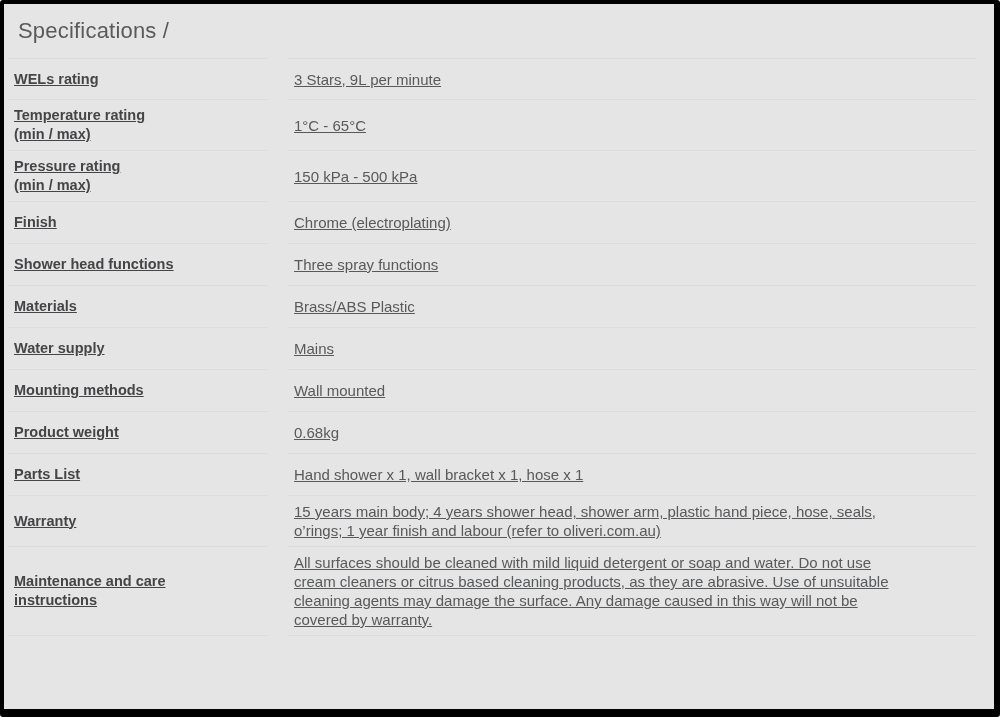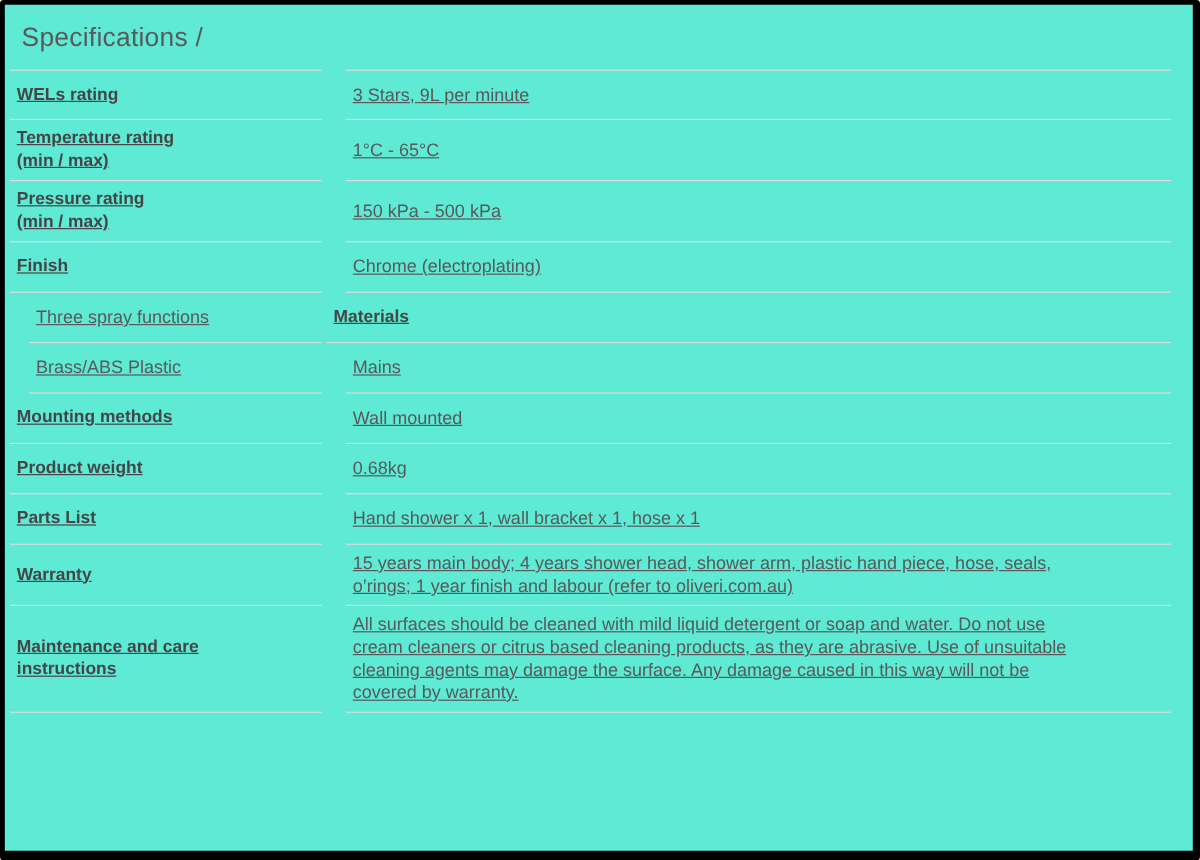--- a/index.html
+++ b/index.html
@@ -9,21 +9,21 @@
     background: #ffffff;
     font-family: "Liberation Sans", "DejaVu Sans", sans-serif;
   }
   .page-frame {
     width: 1000px;
     height: 717px;
     border-style: solid;
     border-color: #000000;
     border-width: 4px 6px 8px 4px;
     border-radius: 3px;
-    background: #5eead4;
+    background: #e5e5e5;
     padding: 6px 18px 0 4px;
     overflow: hidden;
   }
   .page-title {
     font-size: 22px;
     font-weight: 400;
     color: #595a5c;
     padding: 8px 6px 14px 10px;
     letter-spacing: 0.2px;
   }
@@ -71,25 +71,27 @@
 (min / max)</div>
     <div class="cell spec-value">1°C - 65°C</div>
 
     <div class="cell spec-label">Pressure rating
 (min / max)</div>
     <div class="cell spec-value">150 kPa - 500 kPa</div>
 
     <div class="cell spec-label">Finish</div>
     <div class="cell spec-value">Chrome (electroplating)</div>
 
+    <div class="cell spec-label">Shower head functions</div>
     <div class="cell spec-value">Three spray functions</div>
 
     <div class="cell spec-label">Materials</div>
     <div class="cell spec-value">Brass/ABS Plastic</div>
 
+    <div class="cell spec-label">Water supply</div>
     <div class="cell spec-value">Mains</div>
 
 
     <div class="cell spec-label">Mounting methods</div>
     <div class="cell spec-value">Wall mounted</div>
 
     <div class="cell spec-label">Product weight</div>
     <div class="cell spec-value">0.68kg</div>
 
     <div class="cell spec-label">Parts List</div>

